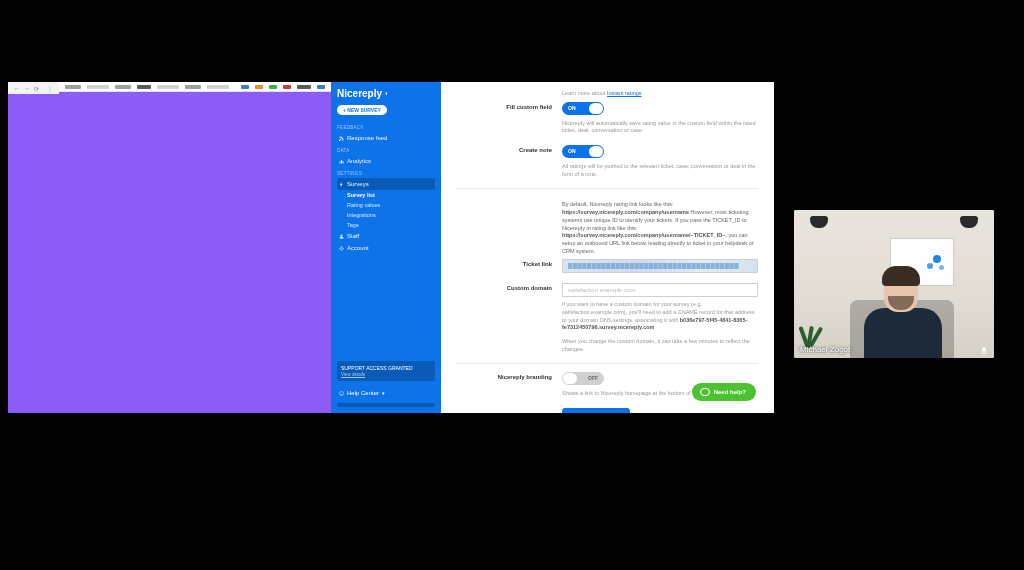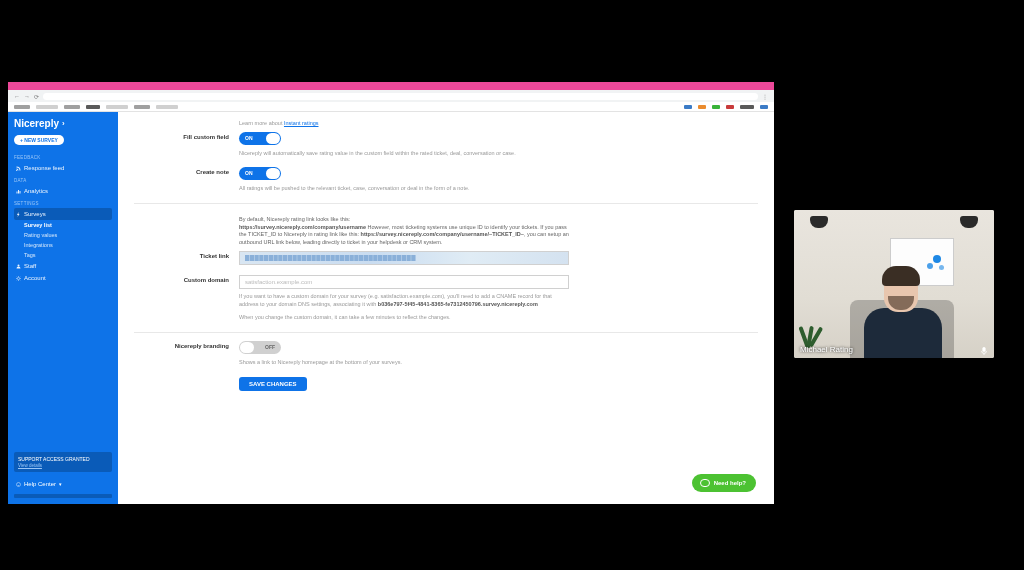--- a/index.html
+++ b/index.html
@@ -1,19 +1,19 @@
 <!DOCTYPE html>
 <html><head>
   <meta charset="utf-8">
   <style>
     * { margin: 0; padding: 0; box-sizing: border-box; font-family: Arial, sans-serif; }
     body { background: #000; width: 1024px; height: 570px; overflow: hidden; position: relative; }
 
     
-    .browser-window { position: absolute; left: 8px; top: 82px; width: 766px; height: 422px; background: #ec4899; display: flex; flex-direction: column; }
+    .browser-window { position: absolute; left: 8px; top: 82px; width: 766px; height: 331px; background: #8b5cf6; display: flex; }
     .tab-strip { position: absolute; left: 8px; top: 84px; height: 8px; width: 766px; background: #dee1e6; display: flex; align-items: center; gap: 2px; padding-left: 6px; }
     .tab-pill { background: #fff; padding: 1px 18px 1px 4px; font-size: 5px; border-radius: 3px 3px 0 0; display: flex; align-items: center; gap: 2px; color: #444; }
     .tab-icon { width: 5px; height: 5px; background: #0e73e8; border-radius: 1px; }
     .win-controls { margin-left: auto; display: flex; gap: 8px; padding-right: 6px; font-size: 6px; color: #555; }
 
     
     .url-bar { height: 12px; background: #f1f3f4; display: flex; align-items: center; padding: 0 6px; gap: 4px; }
     .url-input { flex: 1; height: 7px; background: #fff; border-radius: 4px; }
     .url-arrow { font-size: 6px; color: #777; }
 
@@ -318,20 +318,20 @@
       <div class="leaf p2"></div>
       <div class="leaf p3"></div>
   </div>
   <div class="chair"></div>
   <div class="person">
     <div class="body"></div>
     <div class="head"></div>
     <div class="hair"></div>
     <div class="beard"></div>
   </div>
-  <div class="speaker-name">Michael Rating</div>
+  <div class="speaker-name">Michael Zogot</div>
   <div class="mute-icon">
     <svg viewBox="0 0 10 12">
         <rect x="3" y="1" width="4" height="6" rx="2" fill="#fff"></rect>
         <path d="M2 6a3 3 0 006 0M5 9v2" stroke="#fff" stroke-width="1" fill="none"></path>
       </svg>
   </div>
 </div>
 
 </body></html>

